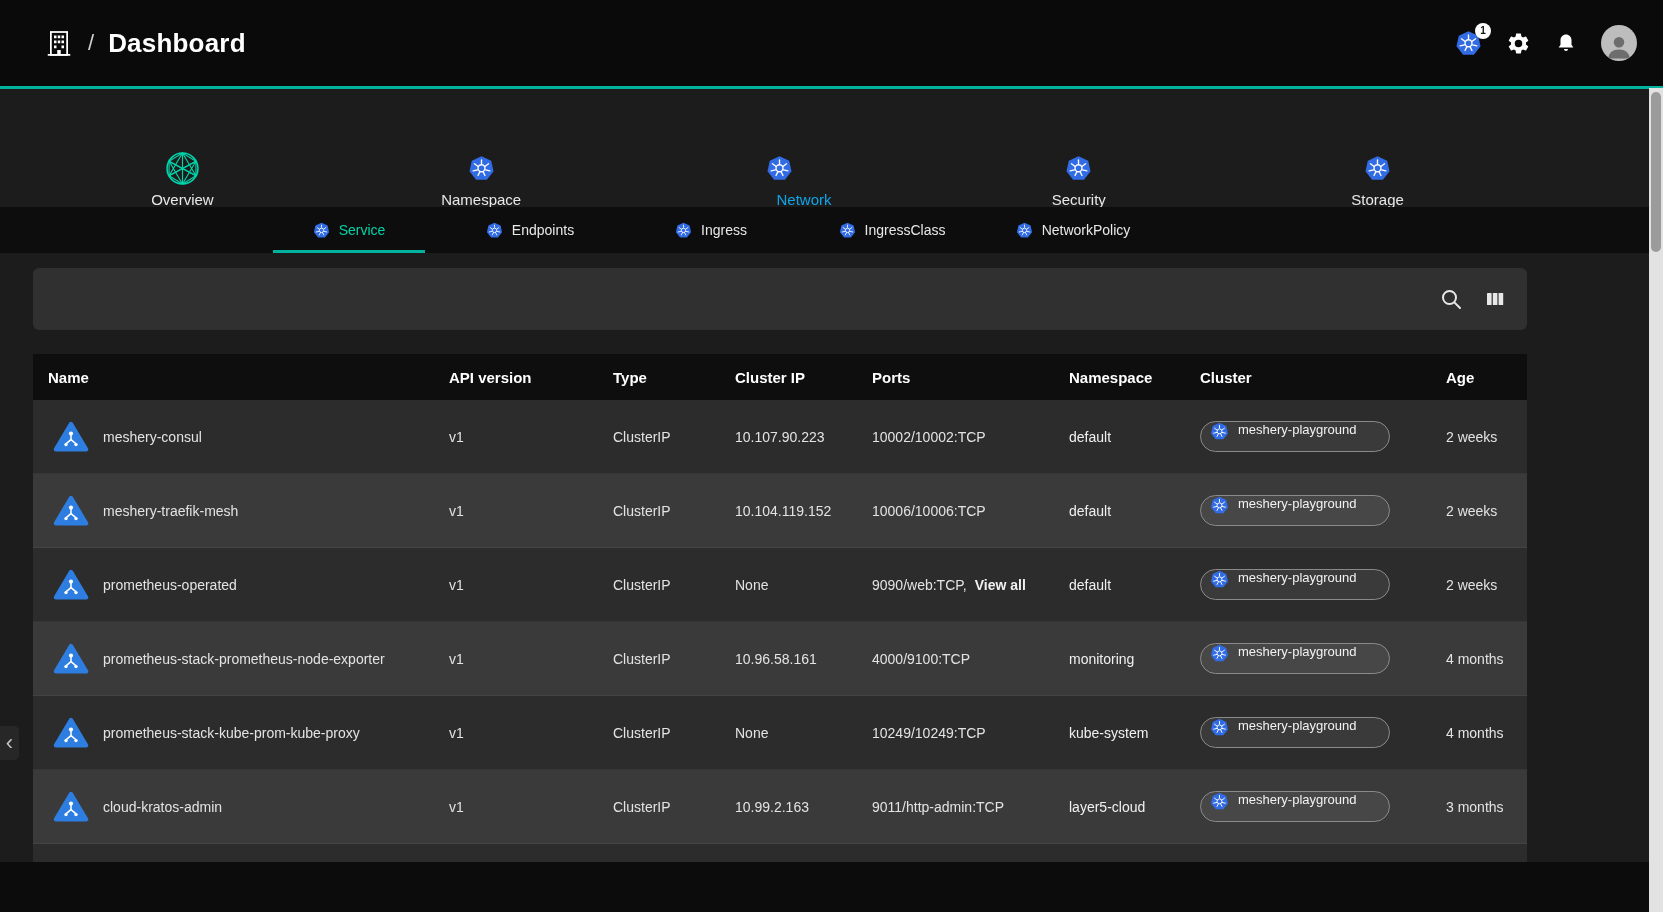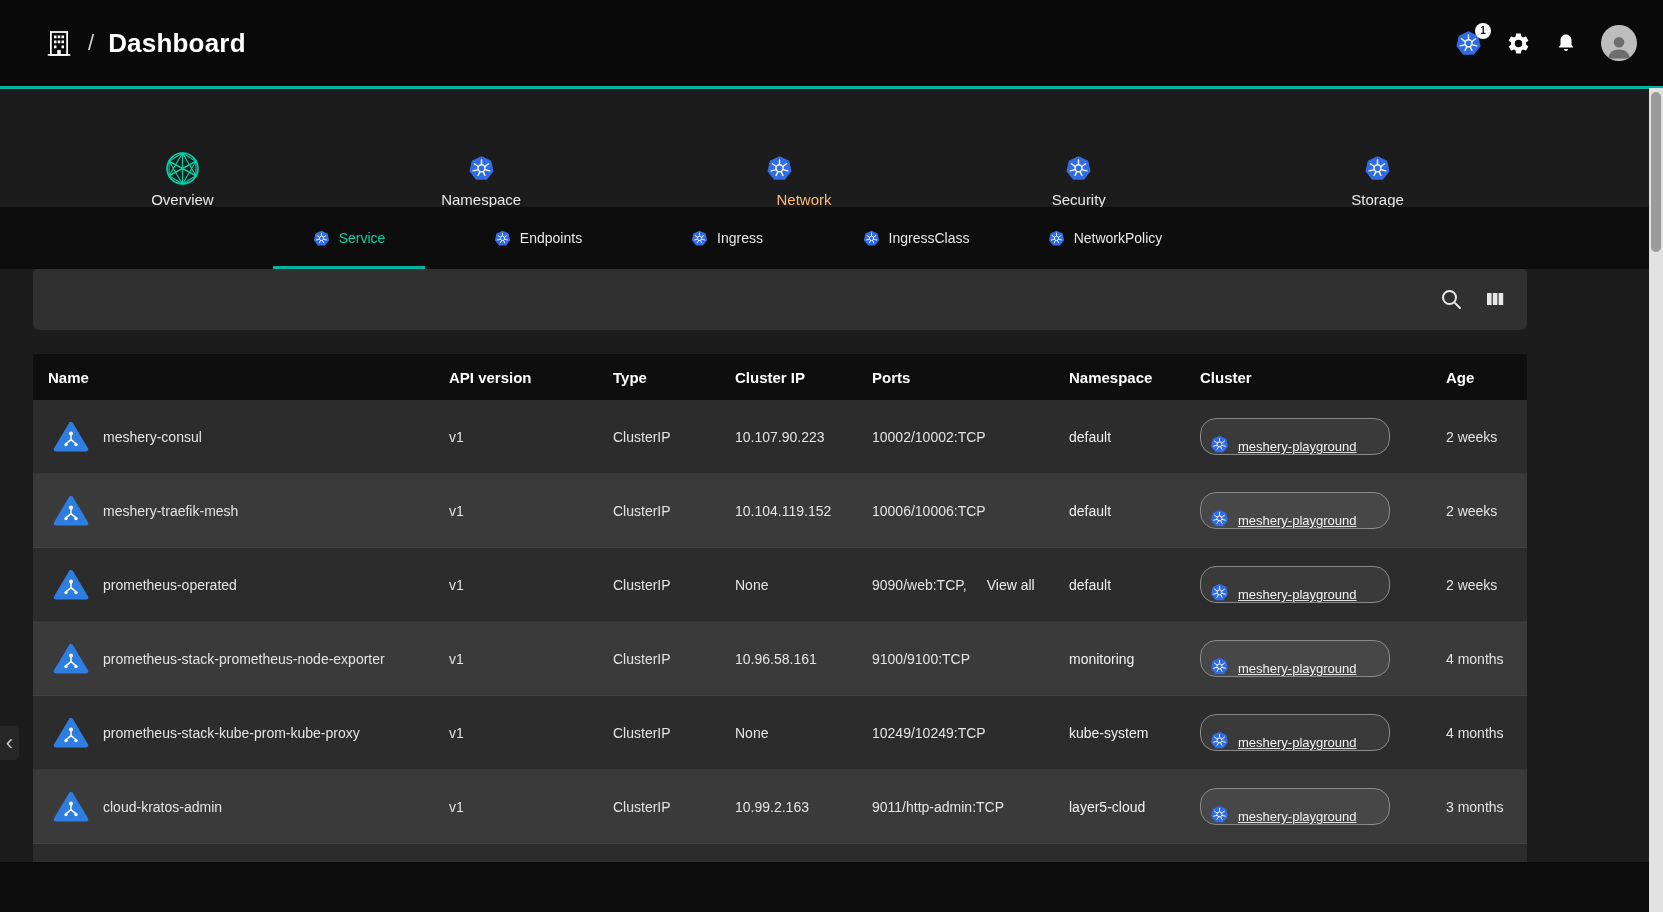--- a/index.html
+++ b/index.html
@@ -50,32 +50,32 @@
   }
   .tab {
     flex:1; position:relative; cursor:pointer;
     display:flex; flex-direction:column; align-items:center; justify-content:flex-start;
     padding-top:9px; gap:9px;
   }
   .tab-icon { width:27px; height:27px; display:flex; align-items:center; justify-content:center; }
   .tab-icon.big { width:35px; height:35px; margin-top:-4px; margin-bottom:-4px; }
   .tab-icon svg { width:100%; height:100%; }
   .tab-label { font-size:15px; color:#e8e8e8; }
-  .tab.active .tab-label { color:#fdba74;margin-left:48px; }
+  .tab.active .tab-label { color:#0ea5e9;margin-left:48px; }
   .tab-underline { display:none; }
   .tab.active .tab-underline {
     display:block; position:absolute; bottom:0; left:50%; transform:translateX(-50%);
     width:112px; height:3px; background:#00B39F;
   }
 
   
   .secondary-tabs {
-    position:absolute; top:207px; left:0; right:14px; height:62px;
+    position:absolute; top:207px; left:0; right:14px; height:46px;
     background:#0d0d0d; display:flex; align-items:stretch;
-    padding-left:273px; z-index:2;gap:8px;
+    padding-left:273px; z-index:2;
   }
   .subtab {
     width:152px; margin-right:29px; cursor:pointer; position:relative;
     display:flex; align-items:center; justify-content:center; gap:9px;
   }
   .subtab-icon { width:17px; height:17px; display:flex; }
   .subtab-icon svg { width:100%; height:100%; }
   .subtab-label { font-size:14px; color:#e8e8e8; }
   .subtab.active .subtab-label { color:#00D3A9; }
   .subtab.active::after {
@@ -105,26 +105,26 @@
   .trow { height:74px; font-size:14px; color:#e3e3e3; border-bottom:1px solid rgba(255,255,255,0.05); cursor:pointer; }
   .trow:nth-child(odd) { background:#2c2c2c; }
   .trow:nth-child(even) { background:#3a3a3a; }
   .td { display:flex; align-items:center; padding-right:8px; overflow:hidden; white-space:nowrap; }
   .name-td { padding-left:20px; gap:14px; }
   .svc-slot { width:36px; height:32px; flex:0 0 36px; display:flex; }
   .svc-slot svg { width:100%; height:100%; }
   .ns-link, .ports-link {
     color:#f0f0f0; text-decoration:underline; text-underline-offset:3px; cursor:pointer;text-align:center;
   }
-  .ports-link { margin-left:20px; font-weight:400; }
+  .ports-link { margin-left:8px; font-weight:700; }
   .chip {
-    display:inline-flex; align-items:flex-end; gap:9px;
-    height:37px; padding:0 16px 0 9px; min-width:190px;
+    display:inline-flex; align-items:flex-start; gap:9px;
+    height:31px; padding:0 16px 0 9px; min-width:190px;
     border:1px solid #8a8a8a; border-radius:16px;
-    background:rgba(255,255,255,0.07); cursor:pointer;text-decoration:underline;
+    background:rgba(255,255,255,0.07); cursor:pointer;
   }
   .chip-icon { width:19px; height:19px; display:flex; }
   .chip-icon svg { width:100%; height:100%; }
   .chip-label { font-size:13px; color:#f2f2f2; }
 
   
   .footer-band { position:absolute; left:0; right:14px; bottom:0; height:50px; background:#0c0c0c; z-index:3; }
   .drawer-toggle {
     position:absolute; left:0; top:726px; width:19px; height:34px; z-index:6;
     display:flex; align-items:center; justify-content:center;
@@ -592,21 +592,21 @@
                 <circle cx="23" cy="23.6" r="1.7" stroke="none"></circle>
               </g>
             </svg>
           </span>
       <span class="cell-name">prometheus-stack-prometheus-node-exporter</span>
     </div>
     <div class="td td-api">v1</div>
     <div class="td td-type">ClusterIP</div>
     <div class="td td-ip">10.96.58.161</div>
     <div class="td td-ports">
-      <span class="ports-text">9100/9100:TCP</span>
+      <span class="ports-text">4000/9100:TCP</span>
 
     </div>
     <div class="td">
       <a class="ns-link">monitoring</a>
     </div>
     <div class="td">
       <span class="chip">
         <span class="chip-icon k8s-slot">
               <svg viewBox="0 0 24 24">
                 <polygon points="12,1 20.6,5.1 22.7,14.5 16.8,21.9 7.2,21.9 1.3,14.5 3.4,5.1" fill="#326CE5"></polygon>

